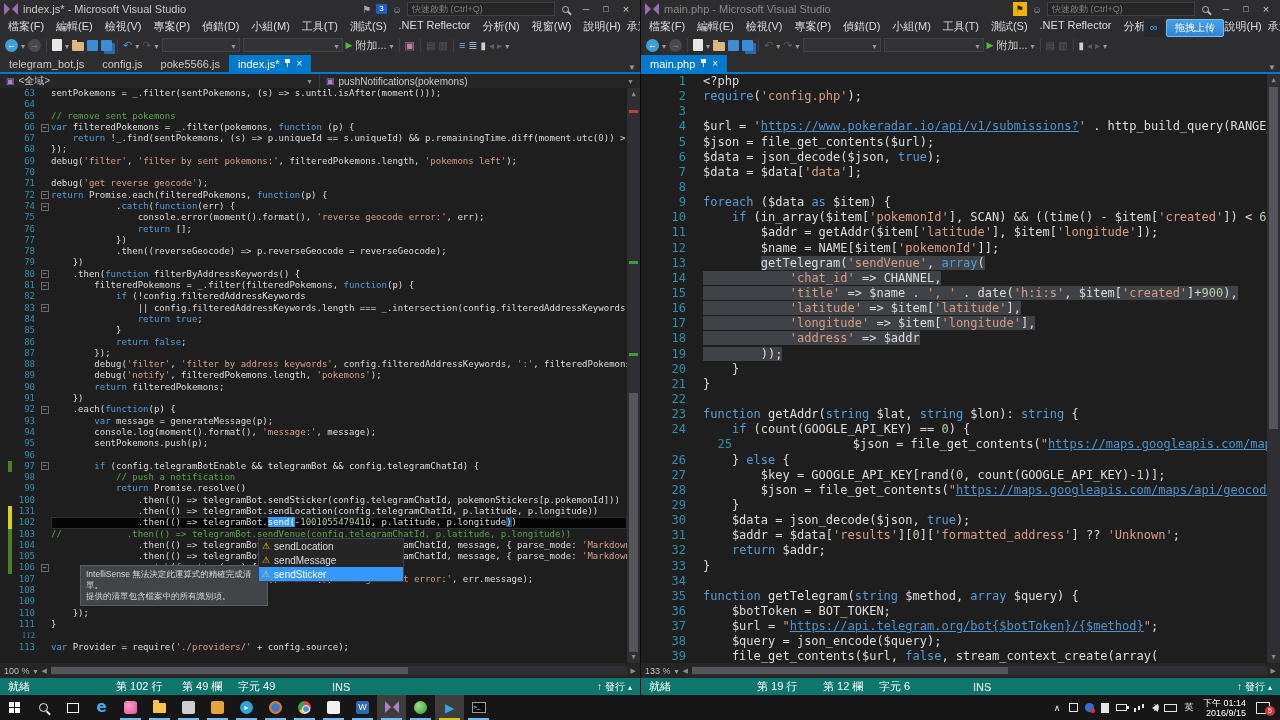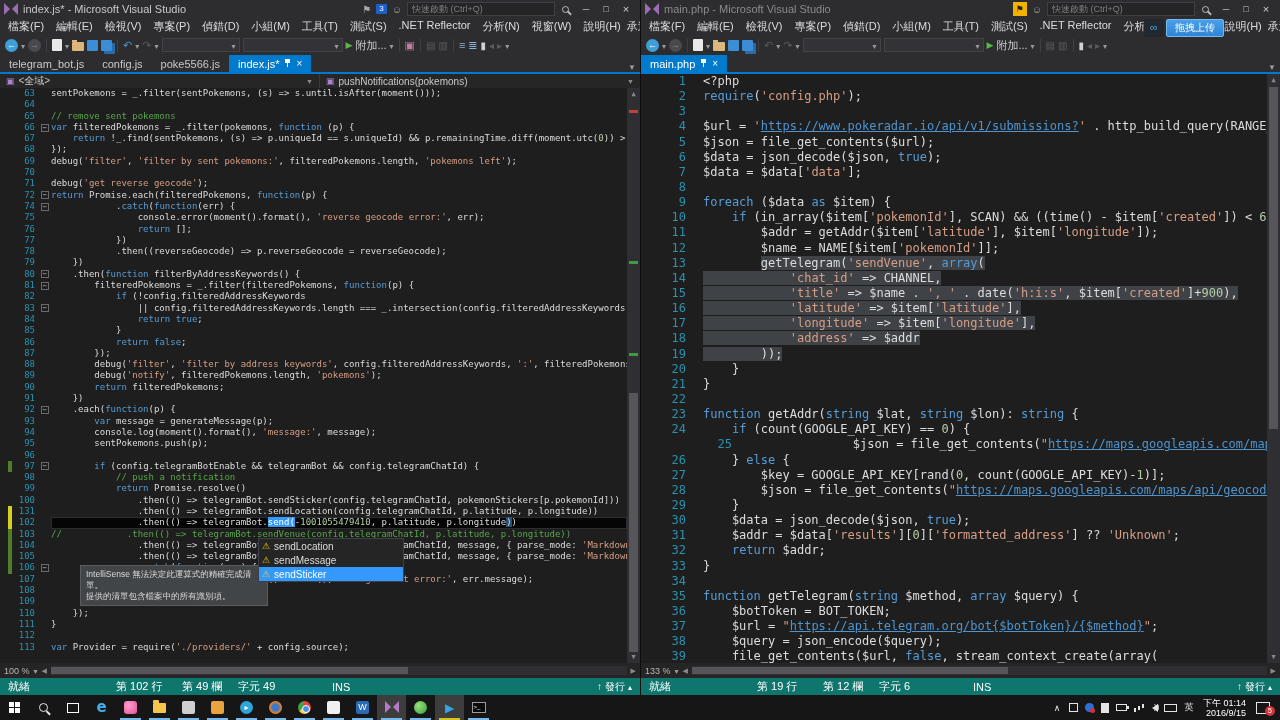--- a/index.html
+++ b/index.html
@@ -353,21 +353,21 @@
           <div class="crow cur" style="height: 11.31px;"><span class="gmargin"></span><span class="gbar y"></span><span class="ln">102</span><span class="foldc"></span><span class="codepart"><span class="t-p">                .then(() =&gt; telegramBot.</span><span class="t-sel">send(</span><span class="t-p">-</span><span class="t-n">1001055479410</span><span class="t-p">, p.latitude, p.longitude</span><span class="t-brace">)</span><span class="t-p">)</span></span></div>
           <div class="crow" style="height: 11.31px;"><span class="gmargin"></span><span class="gbar g"></span><span class="ln">103</span><span class="foldc"></span><span class="codepart"><span class="t-c">//            .then(() =&gt; telegramBot.sendVenue(config.telegramChatId, p.latitude, p.longitude))</span></span></div>
           <div class="crow" style="height: 11.31px;"><span class="gmargin"></span><span class="gbar g"></span><span class="ln">104</span><span class="foldc"></span><span class="codepart"><span class="t-p">                .then(() =&gt; telegramBot.sendMessage(config.telegramChatId, message, { parse_mode: </span><span class="t-s">'Markdown'</span></span></div>
           <div class="crow" style="height: 11.31px;"><span class="gmargin"></span><span class="gbar g"></span><span class="ln">105</span><span class="foldc"></span><span class="codepart"><span class="t-p">                .then(() =&gt; telegramBot.sendMessage(config.telegramChatId, message, { parse_mode: </span><span class="t-s">'Markdown'</span></span></div>
           <div class="crow" style="height: 11.31px;"><span class="gmargin"></span><span class="gbar g"></span><span class="ln">106</span><span class="foldc"><span class="fbox">−</span></span><span class="codepart"><span class="t-p">                .</span><span class="t-k">catch</span><span class="t-p">(</span><span class="t-k">function</span><span class="t-p">(err) {</span></span></div>
           <div class="crow" style="height: 11.31px;"><span class="gmargin"></span><span class="gbar"></span><span class="ln">107</span><span class="foldc"></span><span class="codepart"><span class="t-p">                    console.error(moment().format(), </span><span class="t-s">'telegram bot error:'</span><span class="t-p">, err.message);</span></span></div>
           <div class="crow" style="height: 11.31px;"><span class="gmargin"></span><span class="gbar"></span><span class="ln">108</span><span class="foldc"></span><span class="codepart"><span class="t-p">                });</span></span></div>
           <div class="crow" style="height: 11.31px;"><span class="gmargin"></span><span class="gbar"></span><span class="ln">109</span><span class="foldc"></span><span class="codepart"><span class="t-p">            }</span></span></div>
           <div class="crow" style="height: 11.31px;"><span class="gmargin"></span><span class="gbar"></span><span class="ln">110</span><span class="foldc"></span><span class="codepart"><span class="t-p">    });</span></span></div>
           <div class="crow" style="height: 11.31px;"><span class="gmargin"></span><span class="gbar"></span><span class="ln">111</span><span class="foldc"></span><span class="codepart"><span class="t-p">}</span></span></div>
-          <div class="crow" style="height: 11.31px;"><span class="gmargin"></span><span class="gbar"></span><span class="ln">112</span><span class="foldc"></span><span class="codepart"></span></div>
+          <div class="crow" style="height: 11.31px; font-family: Liberation Serif, serif;"><span class="gmargin"></span><span class="gbar"></span><span class="ln">112</span><span class="foldc"></span><span class="codepart"></span></div>
           <div class="crow" style="height: 11.31px;"><span class="gmargin"></span><span class="gbar"></span><span class="ln">113</span><span class="foldc"></span><span class="codepart"><span class="t-k">var</span><span class="t-p"> Provider = require(</span><span class="t-s">'./providers/'</span><span class="t-p"> + config.source);</span></span></div>
         </div>
       <div class="is-tip">
         <div>IntelliSense 無法決定此運算式的精確完成清單。</div>
         <div>提供的清單包含檔案中的所有識別項。</div>
       </div>
       <div class="is-list" id="lw-islist">
           <div class="is-row">
             <span class="warn"></span>
             <span>sendLocation</span>

